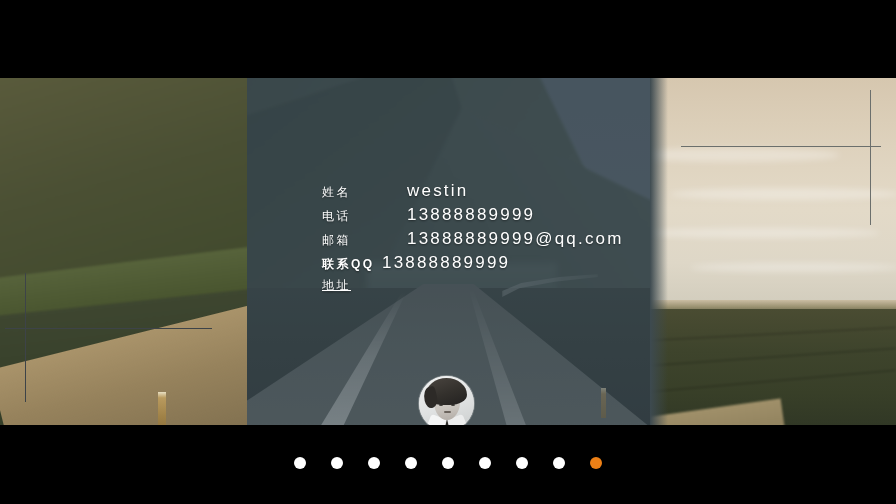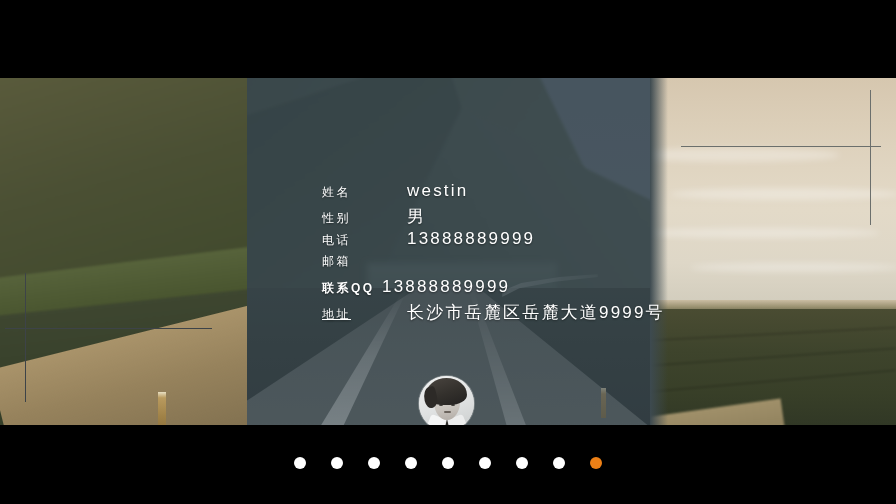--- a/index.html
+++ b/index.html
@@ -444,43 +444,39 @@
     <div class="deco-light deco" style="left:870px; top:12px; width:1px; height:135px;"></div>
     <div class="deco-light deco" style="left:681px; top:68px; width:200px; height:1px;"></div>
 
     <div id="info">
 
       <div class="info-row">
         <span class="info-label">姓名</span>
         <span class="info-value">westin</span>
       </div>
 
-      <div class="info-row">
-        <span class="info-label">性别</span>
-        <span class="info-value">男</span>
-      </div>
 
 
       <div class="info-row">
         <span class="info-label">电话</span>
         <span class="info-value">13888889999</span>
       </div>
 
       <div class="info-row">
         <span class="info-label">邮箱</span>
+        <span class="info-value">13888889999@qq.com</span>
       </div>
 
       <div class="info-row narrow">
         <span class="info-label">联系QQ</span>
         <span class="info-value">13888889999</span>
       </div>
 
       <div class="info-row wide">
         <span class="info-label">地址</span>
-        <span class="info-value">长沙市岳麓区岳麓大道9999号</span>
       </div>
 
     </div>
 
     <div id="avatar">
       <div class="av-bg"></div>
       <div class="av-shoulder"></div>
       <div class="av-collarL"></div>
       <div class="av-collarR"></div>
       <div class="av-tie"></div>

